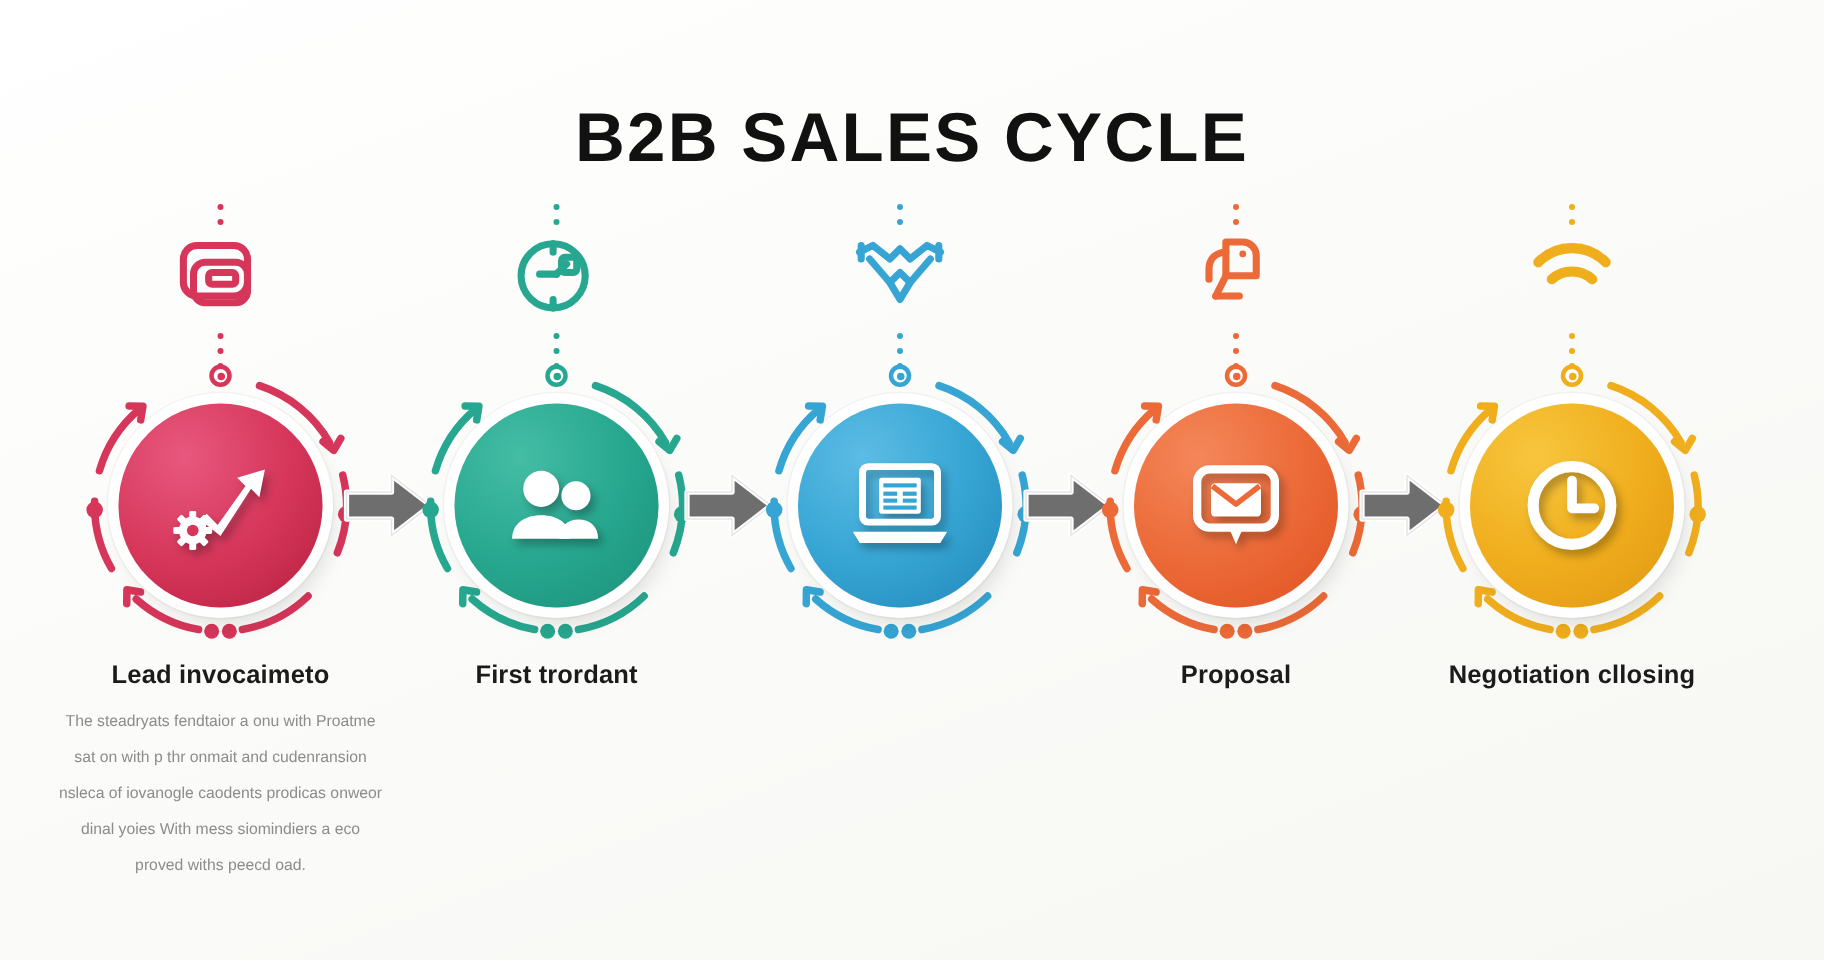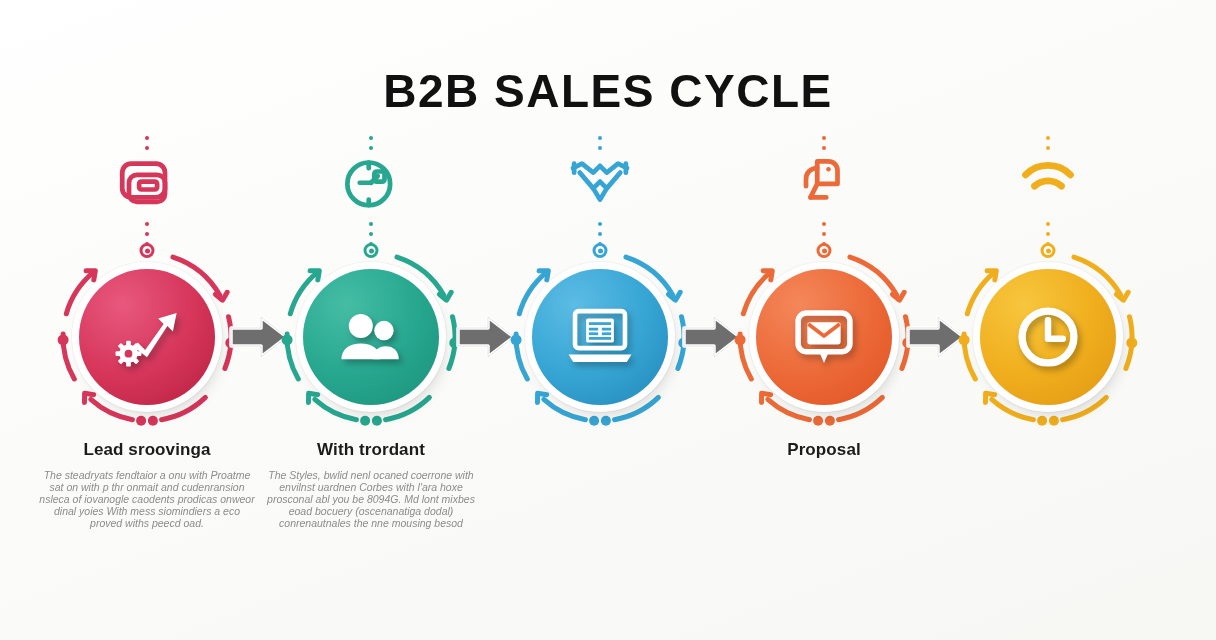--- a/index.html
+++ b/index.html
@@ -140,25 +140,24 @@
   .caption h3 {
     font-size: 17px;
     font-weight: bold;
     color: #1b1b1b;
     letter-spacing: 0.1px;
     margin-bottom: 9px;
     white-space: nowrap;
   }
   .caption p {
     font-size: 10.5px;
-    line-height: 12px;
+    line-height: 24px;
     color: #8c8c8c;
     font-family: "Liberation Sans", sans-serif;
     padding: 0 6px;
-    font-style: italic;
   }
 </style>
 </head>
 <body style="background: rgb(251, 251, 250);">
 
 <div id="canvas">
 
   <div id="title">B2B SALES CYCLE</div>
 
   <div id="steps">
@@ -210,21 +209,21 @@
             <rect x="6" y="55.5" width="28" height="5" rx="1"></rect>
             <rect x="17.5" y="44" width="5" height="28" rx="1" transform="rotate(45 20 58)"></rect>
             <rect x="6" y="55.5" width="28" height="5" rx="1" transform="rotate(45 20 58)"></rect>
           </g>
         </g>
         <circle cx="20" cy="58" r="4.2" fill="#d6365a"></circle>
             </svg>
           </span>
     </div>
     <div class="caption">
-      <h3>Lead sroovinga</h3>
+      <h3>Lead invocaimeto</h3>
       <p>The steadryats fendtaior a onu with Proatme sat on with p thr onmait and cudenransion nsleca of iovanogle caodents prodicas onweor dinal yoies With mess siomindiers a eco proved withs peecd oad.</p>
     </div>
       </div>
       <div class="chevron" style="left: 259px;">
         <svg viewBox="0 0 62 46">
     <path d="M3 14 H33 V3 L59 23 L33 43 V32 H3 Z" fill="#6e6e6e" stroke="#ffffff" stroke-width="3.5" stroke-linejoin="round"></path>
     <path d="M3 14 H33 V3 L59 23 L33 43 V32 H3 Z" fill="none" stroke="rgba(0,0,0,0.10)" stroke-width="1"></path>
   </svg>
       </div>
       <div class="step" style="left: 259px;">
@@ -270,22 +269,21 @@
       <span class="glyph">
             <svg viewBox="0 0 80 80">
         <circle cx="29" cy="28" r="13" fill="#ffffff"></circle>
         <circle cx="54" cy="33" r="10.5" fill="#ffffff"></circle>
         <path d="M8 64c0-11 9-17 21-17s21 6 21 17z" fill="#ffffff"></path>
         <path d="M42 64c0-9 6-14 14-14s14 5 14 14z" fill="#ffffff"></path>
             </svg>
           </span>
     </div>
     <div class="caption">
-      <h3>With trordant</h3>
-      <p>The Styles, bwlid nenl ocaned coerrone with envilnst uardnen Corbes with l'ara hoxe prosconal abl you be 8094G. Md lont mixbes eoad bocuery (oscenanatiga dodal) conrenautnales the nne mousing besod</p>
+      <h3>First trordant</h3>
     </div>
       </div>
       <div class="chevron" style="left: 485.5px;">
         <svg viewBox="0 0 62 46">
     <path d="M3 14 H33 V3 L59 23 L33 43 V32 H3 Z" fill="#6e6e6e" stroke="#ffffff" stroke-width="3.5" stroke-linejoin="round"></path>
     <path d="M3 14 H33 V3 L59 23 L33 43 V32 H3 Z" fill="none" stroke="rgba(0,0,0,0.10)" stroke-width="1"></path>
   </svg>
       </div>
       <div class="step" style="left: 488px;">
     <div class="dot-col upper">
@@ -446,17 +444,18 @@
         </div>
     <div class="bubble" style="background:radial-gradient(circle at 32% 26%, #f7c63e 0%, #f0ae1d 52%, #e09612 100%)">
       <span class="glyph">
             <svg viewBox="0 0 80 80">
         <circle cx="40" cy="40" r="28" fill="none" stroke="#ffffff" stroke-width="8"></circle>
         <path d="M40 22v20h16" fill="none" stroke="#ffffff" stroke-width="7" stroke-linecap="round" stroke-linejoin="round"></path>
             </svg>
           </span>
     </div>
     <div class="caption">
+      <h3>Negotiation cllosing</h3>
     </div>
       </div>
     </div>
 
 </div>
 
 </body></html>

